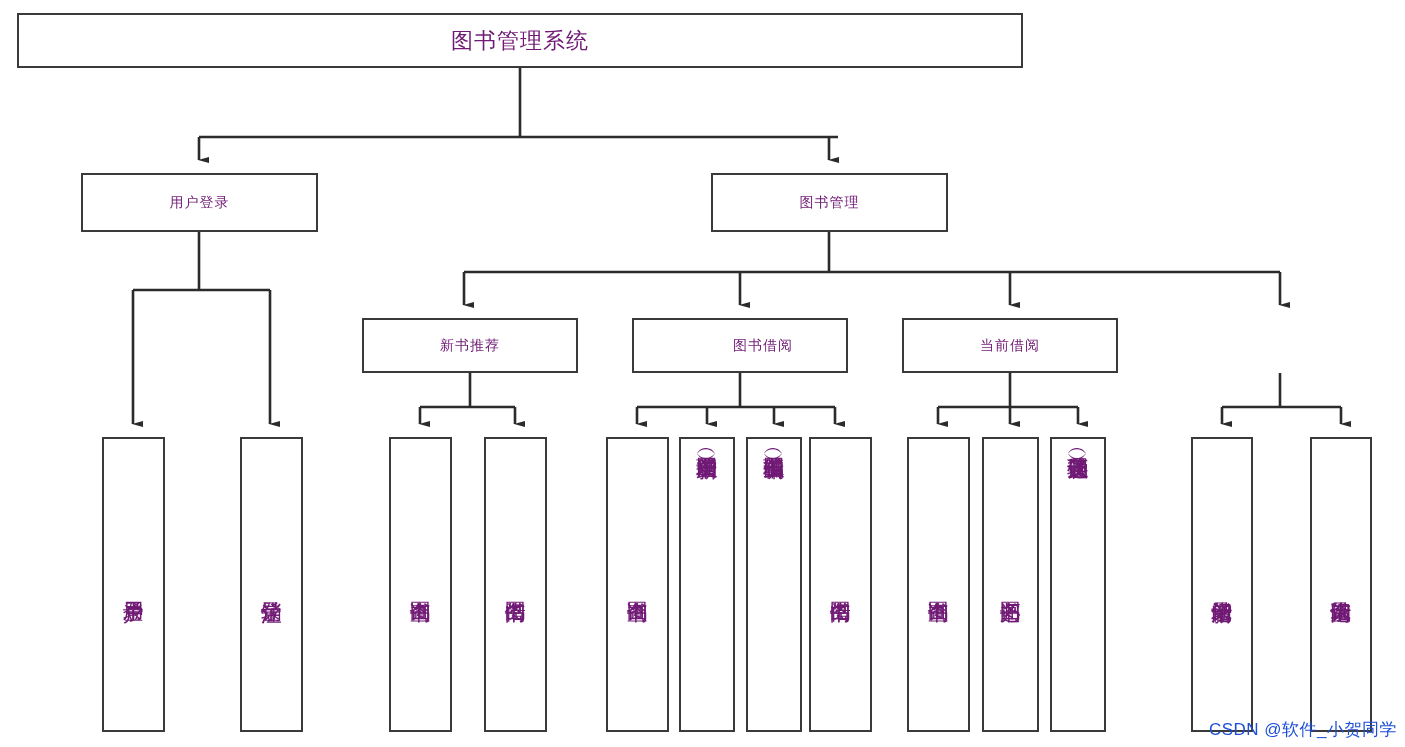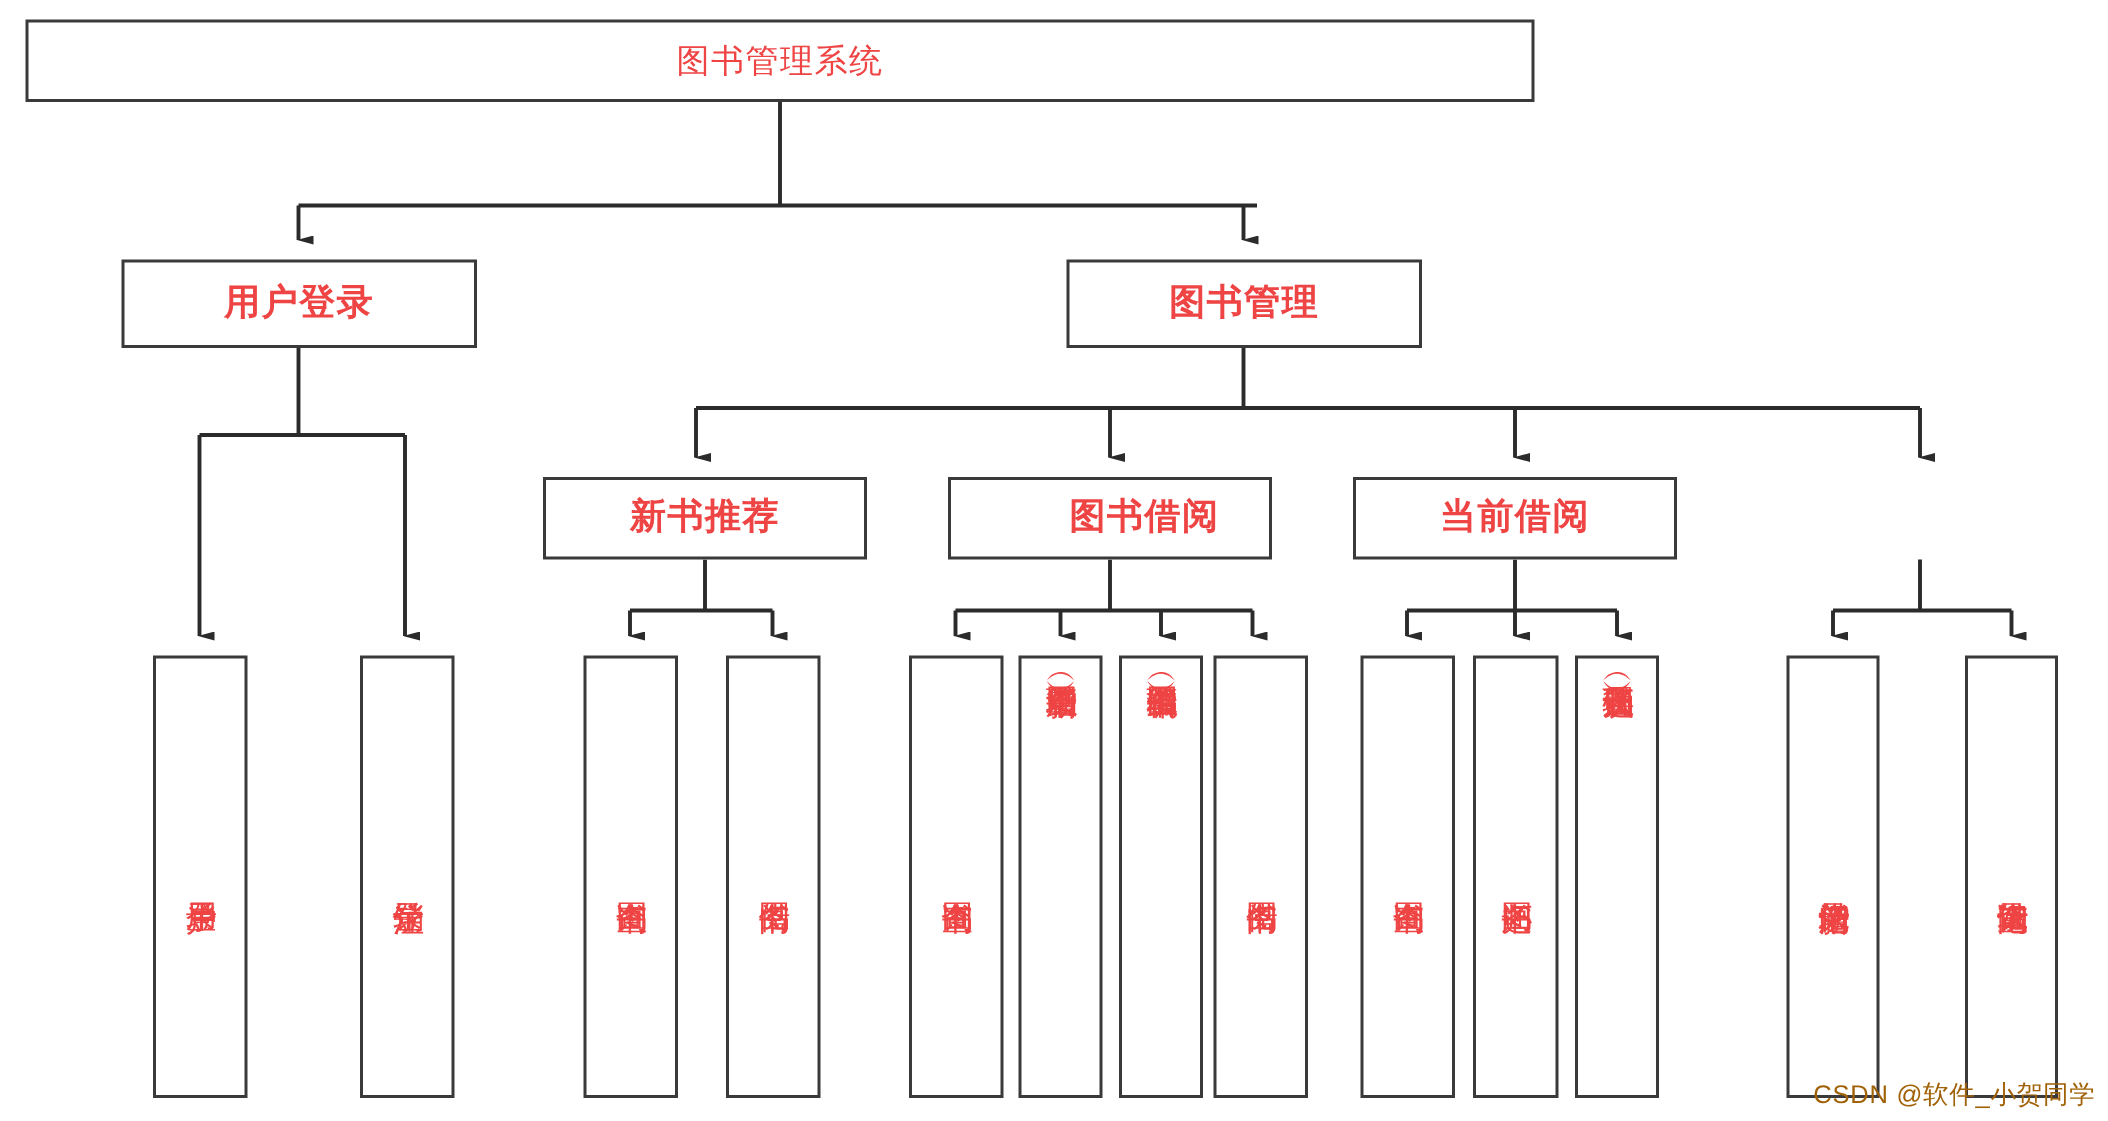--- a/index.html
+++ b/index.html
@@ -26,27 +26,26 @@
     pointer-events: none;
   }
   .node {
     position: absolute;
     box-sizing: border-box;
     background: #ffffff;
     border: 2px solid #3a3a3a;
     display: flex;
     align-items: center;
     justify-content: center;
-    color: #ef4444;
+    color: #701a75;
   }
   .node.horiz {
-    font-size: 24px;
+    font-size: 14px;
     letter-spacing: 1px;
     line-height: 1.2;
-    font-weight: bold;
   }
   .node.root {
     font-size: 22px;
     letter-spacing: 1px;
   }
   .node.vert {
     font-size: 21px;
     line-height: 1.12;
     letter-spacing: 0px;
     align-items: flex-start;
@@ -62,21 +61,21 @@
   }
   .node.vert.center-v {
     align-items: center;
     padding-top: 0;
   }
   #watermark {
     position: absolute;
     right: 8px;
     bottom: 6px;
     font-size: 17px;
-    color: #a16207;
+    color: #1d4ed8;
     letter-spacing: 0.5px;
     white-space: nowrap;
   }
 </style>
 </head>
 <body>
 
 <div id="canvas">
 
   <svg id="wires" viewBox="0 0 1405 747" width="1405" height="747" aria-hidden="true">

